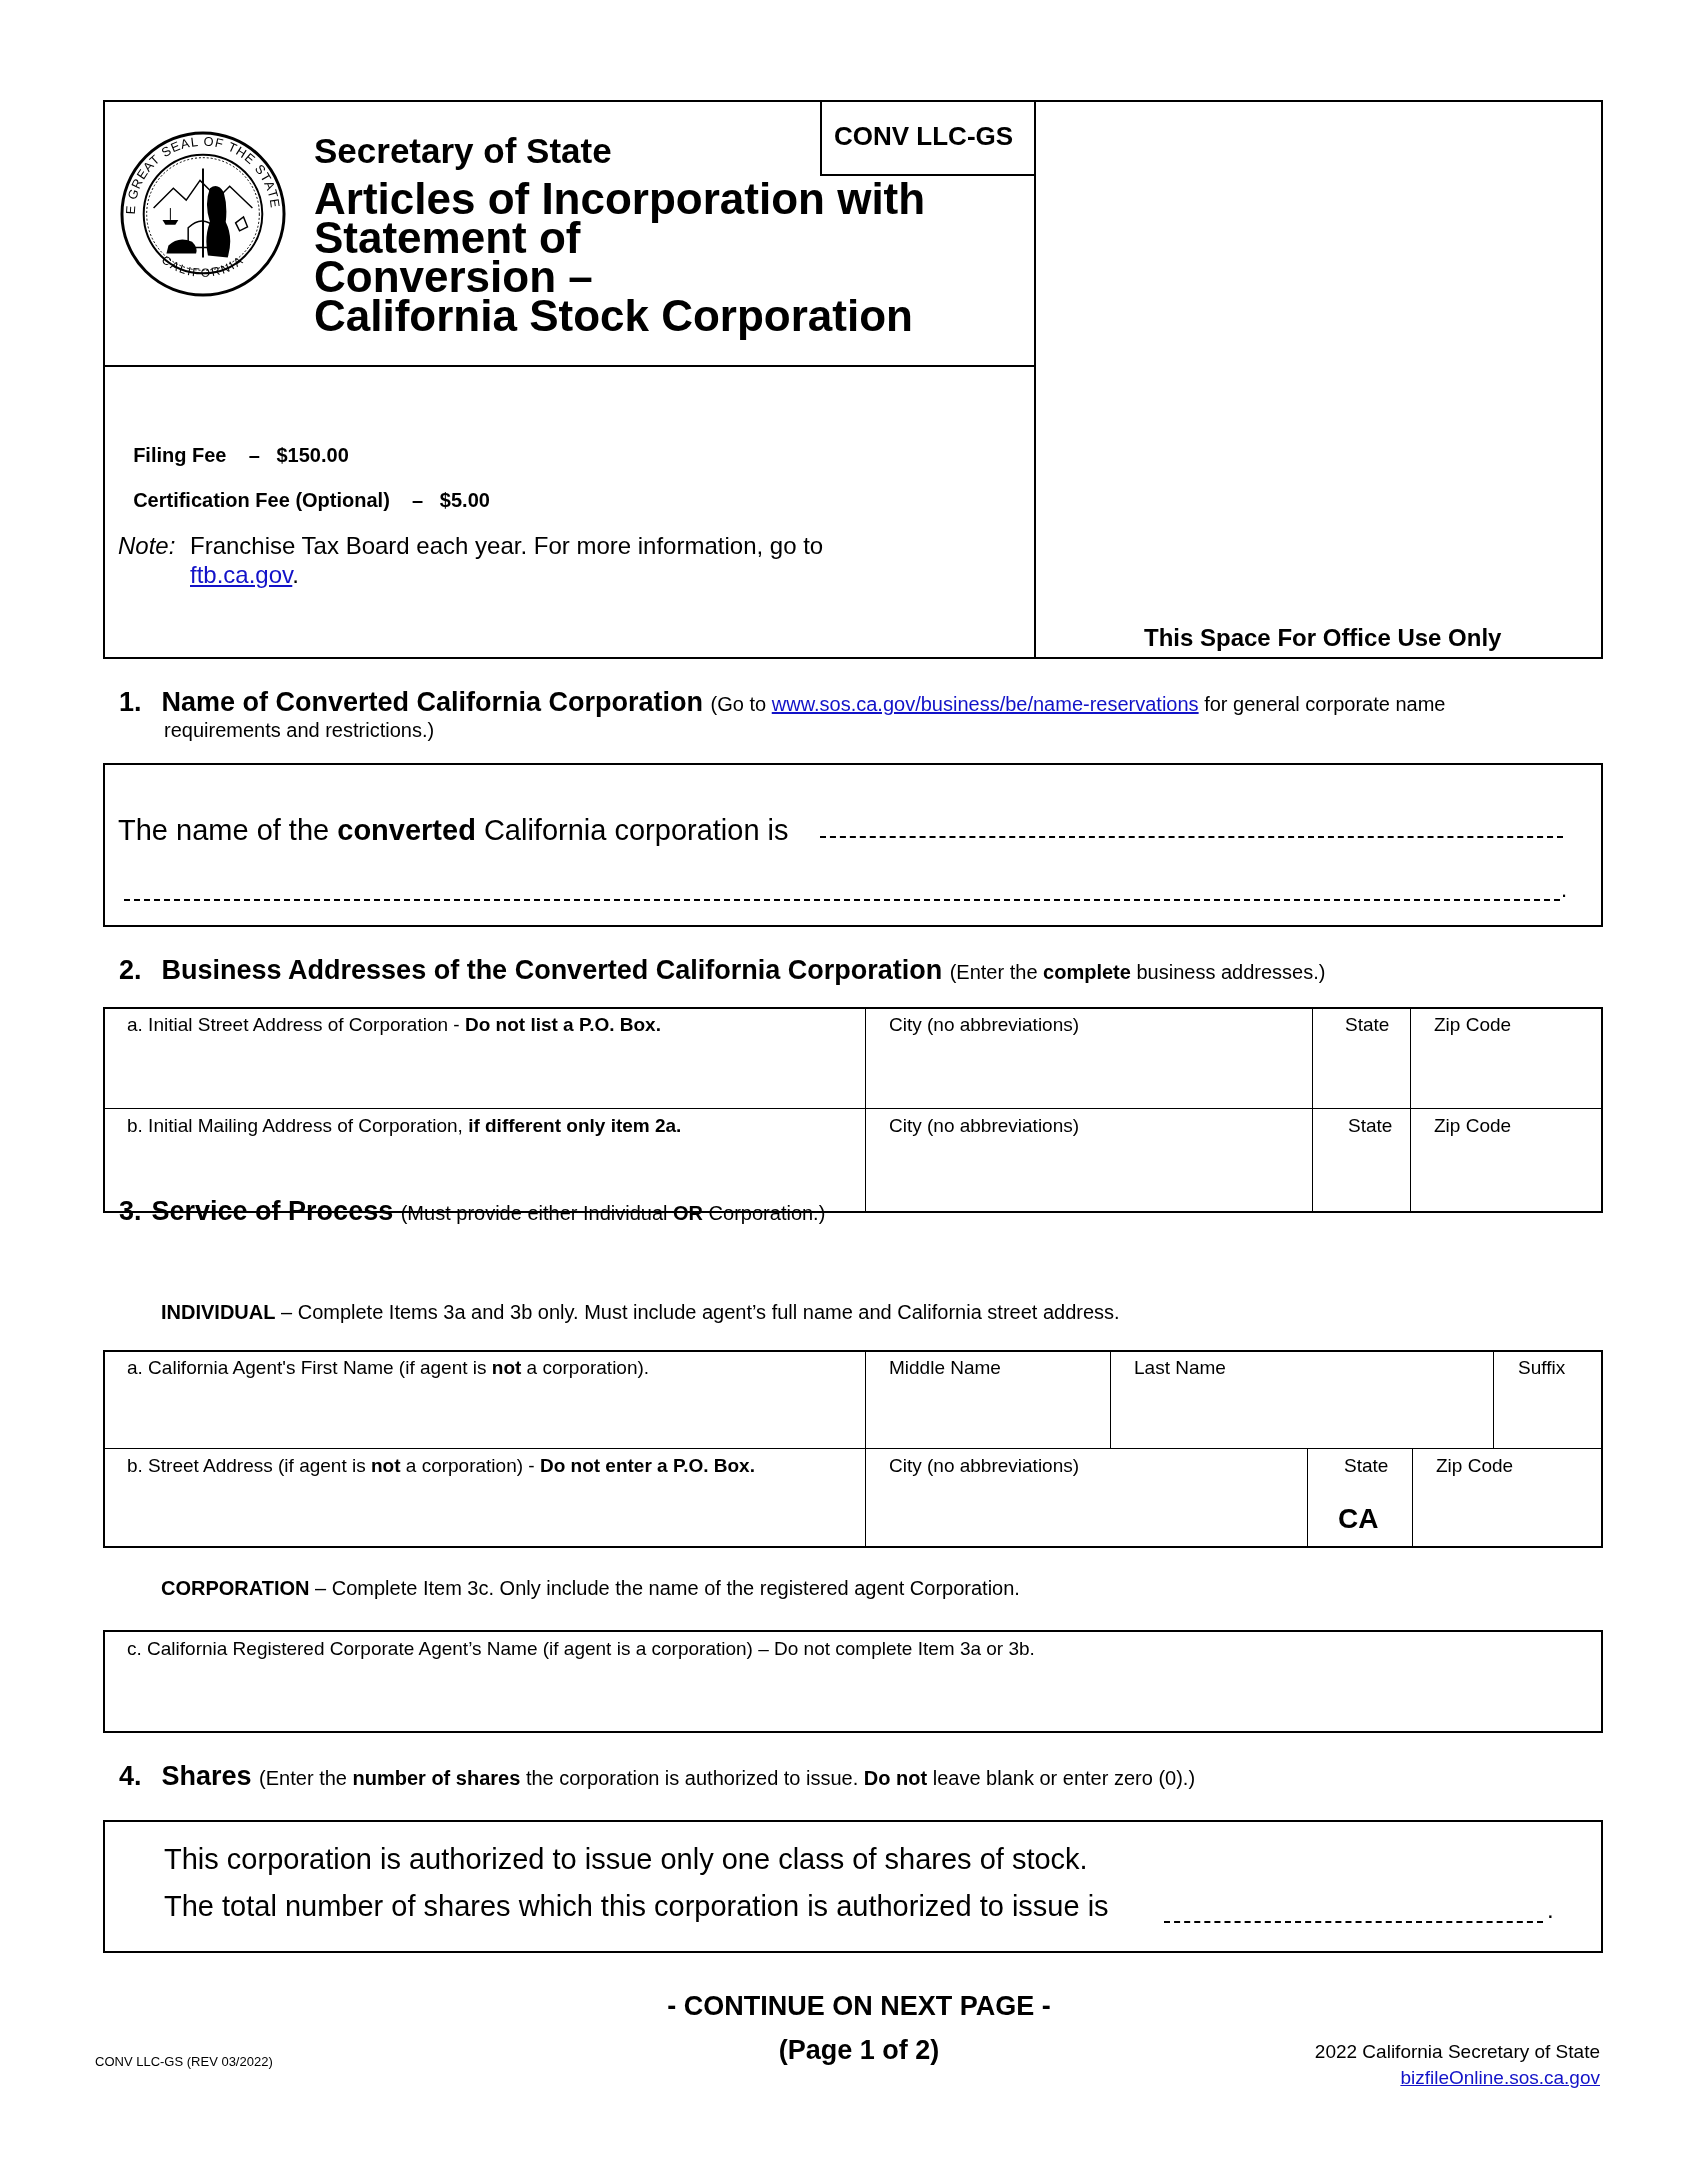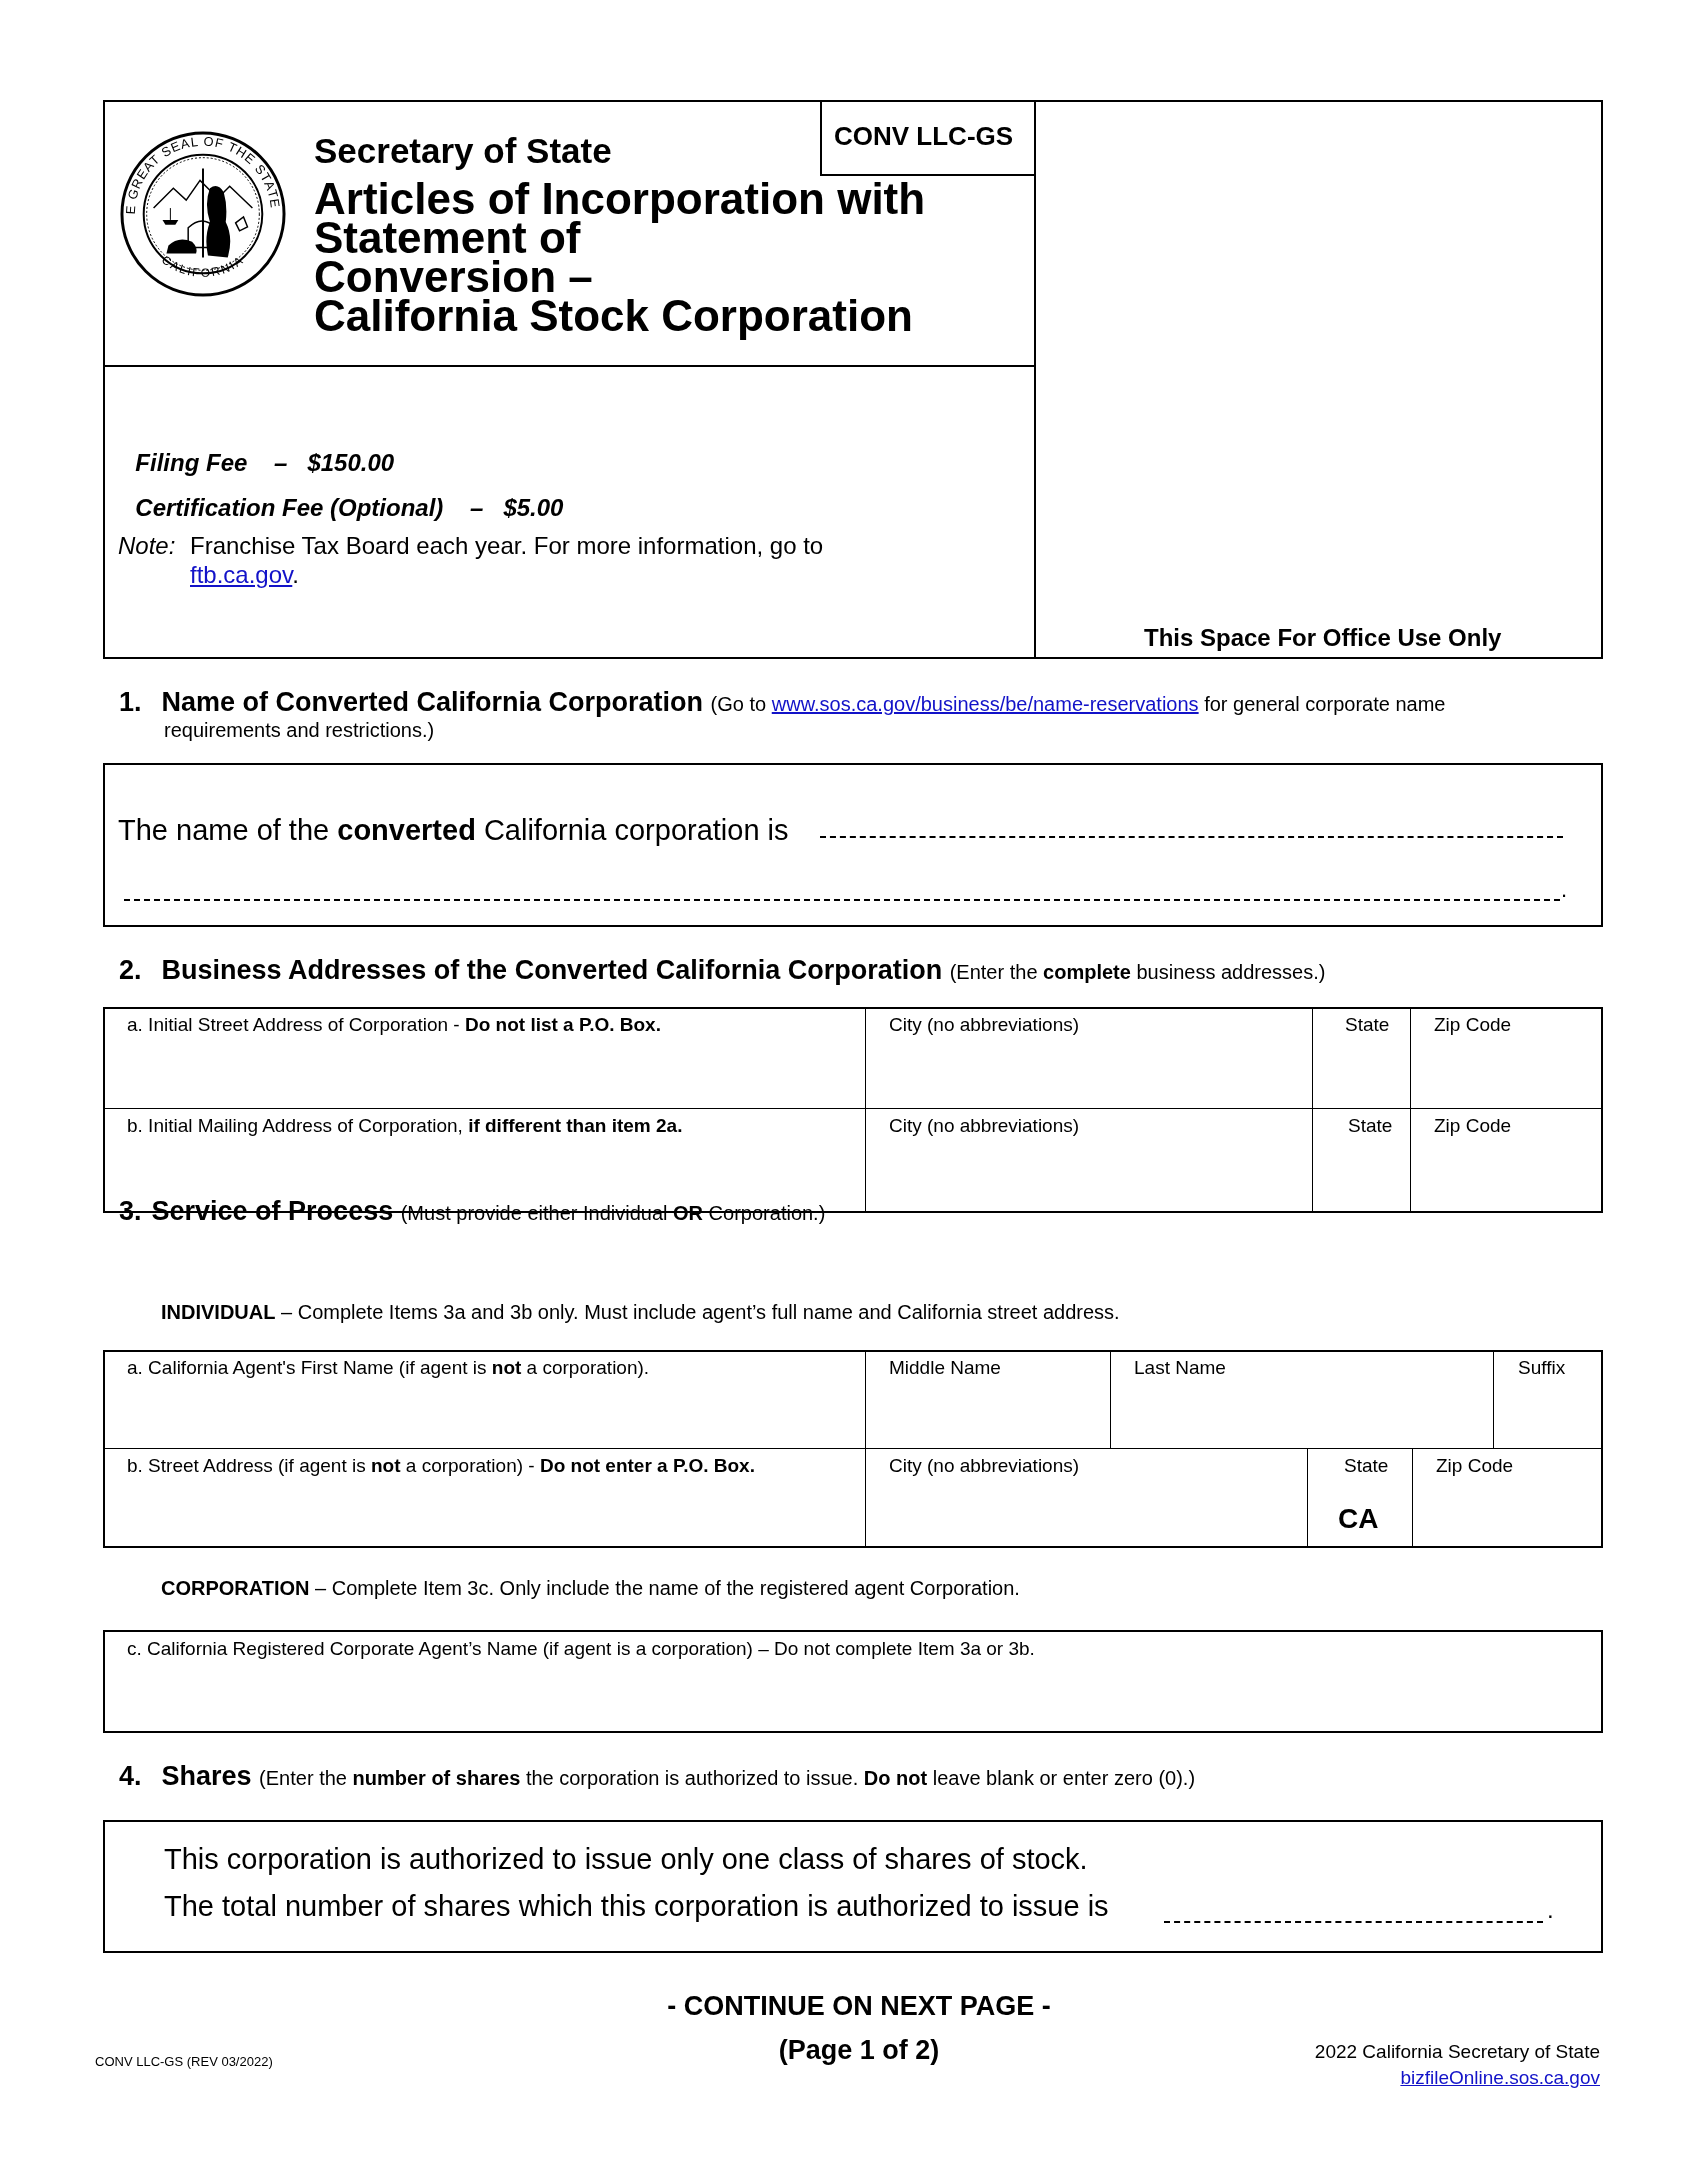--- a/index.html
+++ b/index.html
@@ -7,21 +7,21 @@
          font-family: "Liberation Sans", "DejaVu Sans", sans-serif; color: #000; }
   .abs { position: absolute; }
   .box { position: absolute; border: 2.5px solid #000; box-sizing: border-box; }
   .vline { position: absolute; width: 0; border-left: 1.5px solid #000; }
   .hline { position: absolute; height: 0; border-top: 1.5px solid #000; }
   .hline.thick { border-top-width: 2.5px; }
   .vline.thick { border-left-width: 2.5px; }
   .title { font-weight: bold; font-size: 44px; line-height: 39px; }
   .title-main { font-weight: bold; font-size: 35px; }
   .code { font-weight: bold; font-size: 26px; }
-  .fee { font-weight: bold; font-size: 24px; white-space: pre; font-style: italic; }
+  .fee { font-weight: bold; font-size: 20px; white-space: pre; }
   .note { font-size: 24px; line-height: 29px; }
   .link { color: #1212c8; text-decoration: underline; }
   .sec-head { font-size: 27px; font-weight: bold; white-space: nowrap; }
   .sec-sub { font-size: 20px; font-weight: normal; }
   .sec-sub b { font-weight: bold; }
   .cell-label { font-size: 19px; white-space: nowrap; margin-left: 8px; }
   .cell-label b { font-weight: bold; }
   .big-line { font-size: 29px; white-space: nowrap; }
   .instr { font-size: 20px; white-space: nowrap; }
   .instr b { font-weight: bold; }
@@ -118,21 +118,21 @@
 <div class="vline" style="left:1410px; top:1007px; height:206px;"></div>
 
 <div class="abs cell-label" style="left:119px; top:1014px; width:738px; height:89px;">
   <span>a. Initial Street Address of Corporation - </span><b>Do not list a P.O. Box.</b>
 </div>
 <div class="abs cell-label" style="left:881px; top:1014px; width:421px; height:89px;">City (no abbreviations)</div>
 <div class="abs cell-label" style="left:1337px; top:1014px; width:64px; height:89px;">State</div>
 <div class="abs cell-label" style="left:1426px; top:1014px; width:168px; height:89px;">Zip Code</div>
 
 <div class="abs cell-label" style="left:119px; top:1115px; width:738px; height:89px;">
-  <span>b. Initial Mailing Address of Corporation, </span><b>if different than item 2a.</b>
+  <span>b. Initial Mailing Address of Corporation, </span><b>if different only item 2a.</b>
 </div>
 <div class="abs cell-label" style="left:881px; top:1115px; width:421px; height:89px;">City (no abbreviations)</div>
 <div class="abs cell-label" style="left:1340px; top:1115px; width:64px; height:89px;">State</div>
 <div class="abs cell-label" style="left:1426px; top:1115px; width:168px; height:89px;">Zip Code</div>
 
 <div class="abs sec-head" style="left:119px; top:1196px;">
   <span>3.</span><span style="display:inline-block; width:10px;"></span><span>Service of Process</span>
   <span class="sec-sub"><span>(Must provide either Individual </span><b>OR</b><span> Corporation.)</span></span>
 </div>
 

